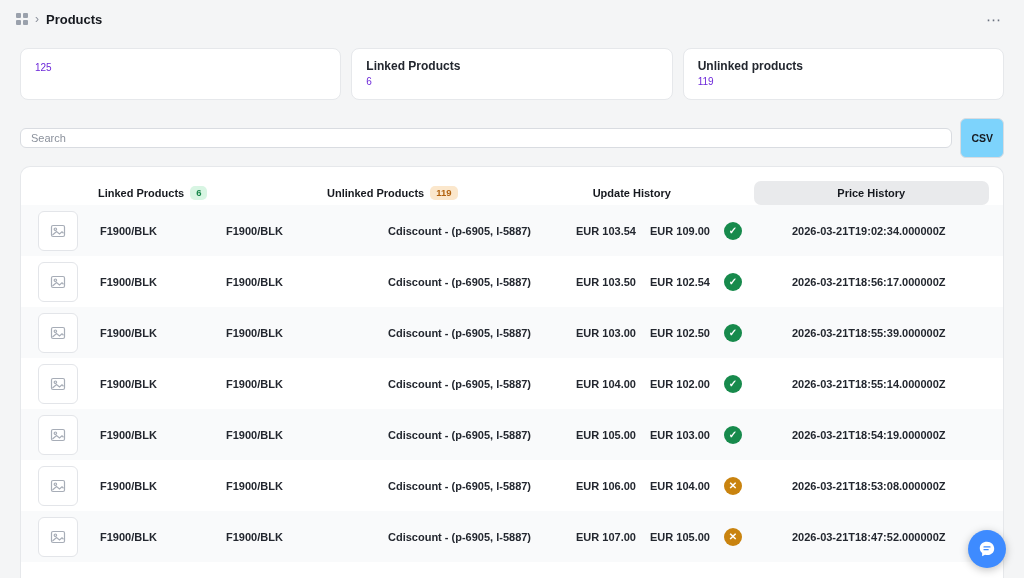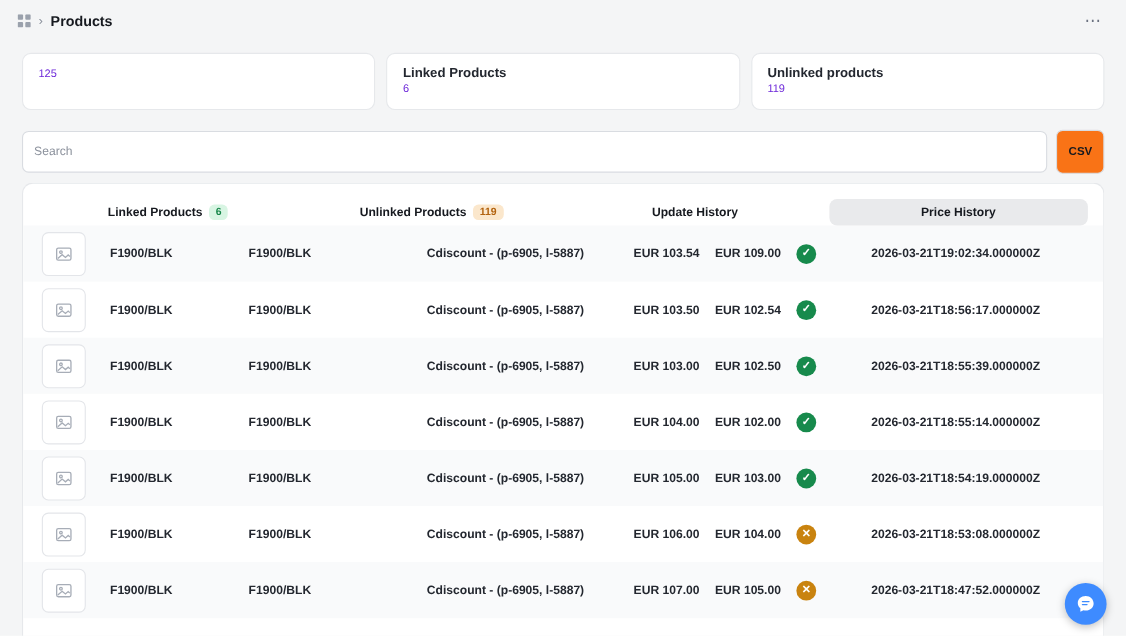--- a/index.html
+++ b/index.html
@@ -27,33 +27,33 @@
   .stats { display:flex; gap:10px; padding:10px 20px 0 20px; }
   .stat-card {
     flex:1; background:#ffffff; border:1px solid #e6e8eb; border-radius:8px;
     padding:10px 14px; height:52px;
   }
   .stat-label { font-size:12px; font-weight:700; color:#23272f; }
   .stat-value { font-size:10px; color:#6d28d9; margin-top:3px; }
   
   .toolbar { display:flex; gap:8px; padding:18px 20px 0 20px; align-items:center; }
   .search-input {
-    flex:1; height:38px; border:1px solid #d9dce1; border-radius:6px;
+    flex:1; height:20px; border:1px solid #d9dce1; border-radius:6px;
     background:#ffffff; padding:0 10px; font-size:11px; color:#1f2633;
     font-family:"Liberation Sans", sans-serif; outline:none;
   }
   .search-input::placeholder { color:#8b919c; }
   .channels-select {
     height:22px; display:flex; align-items:center; gap:6px;
     background:#ffffff; border:1px solid #d9dce1; border-radius:6px;
     padding:0 8px; font-size:10.5px; font-weight:700; color:#16191f; cursor:pointer;
     white-space:nowrap;
   }
   .csv-button {
-    height:40px; background:#f97316; border:1px solid #d9dce1; border-radius:6px;
+    height:40px; background:#7dd3fc; border:1px solid #d9dce1; border-radius:6px;
     padding:0 10px; font-size:10.5px; font-weight:700; color:#16191f; cursor:pointer;
     font-family:"Liberation Sans", sans-serif;
   }
   
   .panel {
     margin:8px 20px 0 20px; background:#ffffff; border:1px solid #e6e8eb;
     border-bottom:none; border-radius:10px 10px 0 0; height:430px; overflow:hidden;
   }
   .tabs {
     display:grid; grid-template-columns:repeat(4,1fr); gap:4px;

